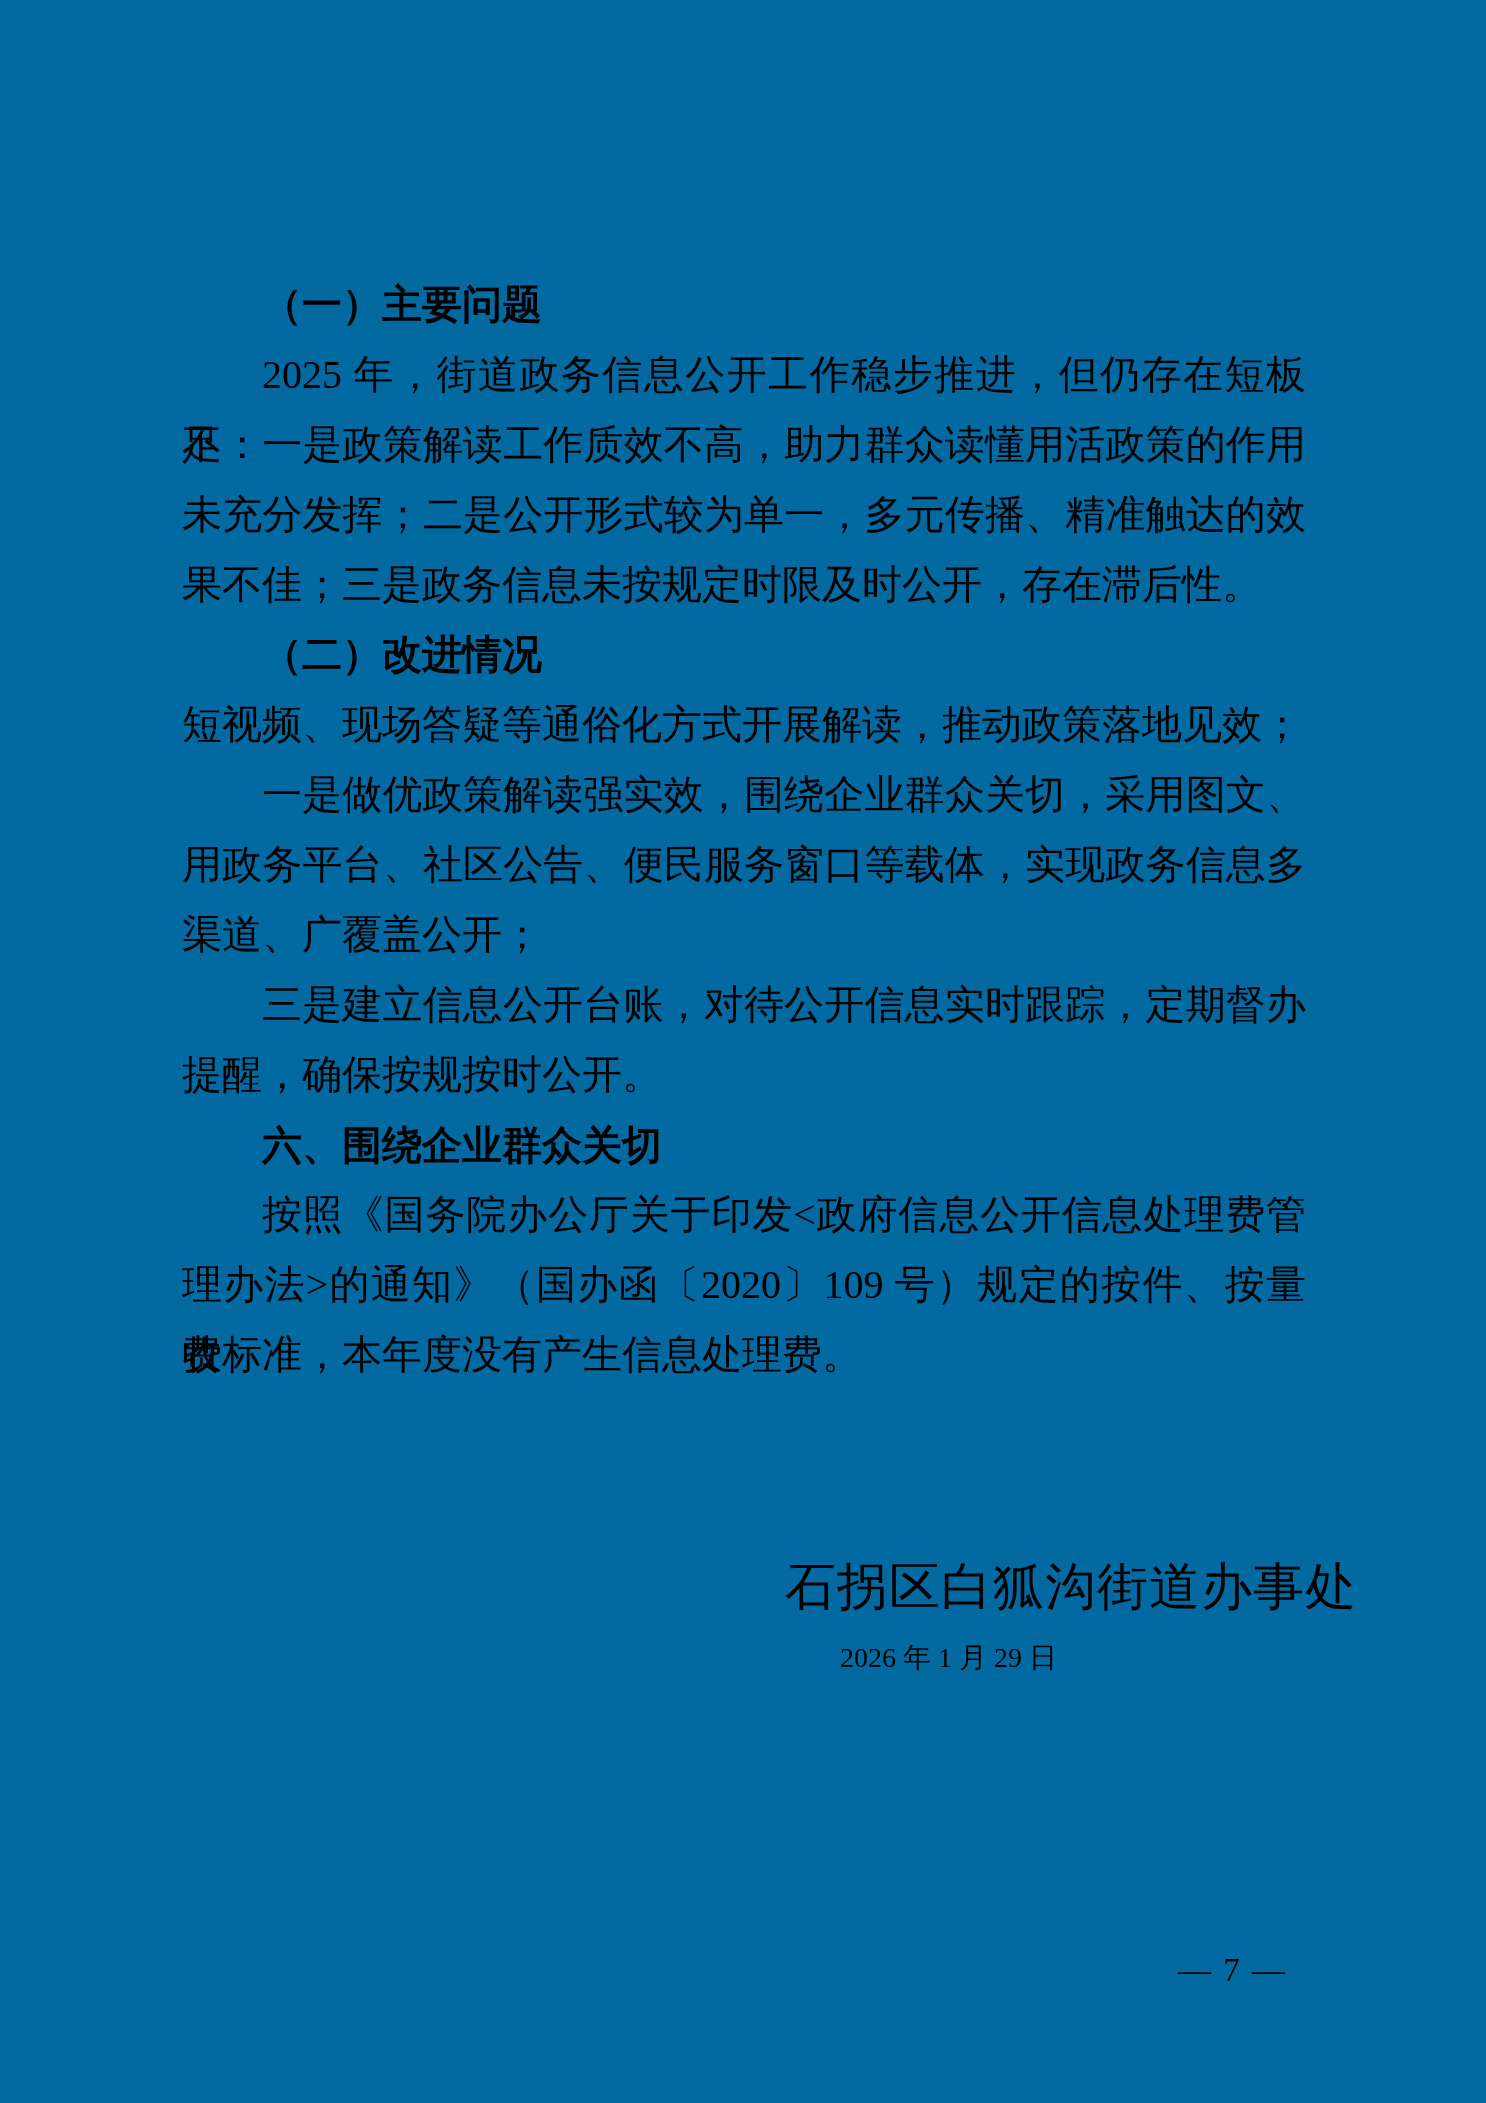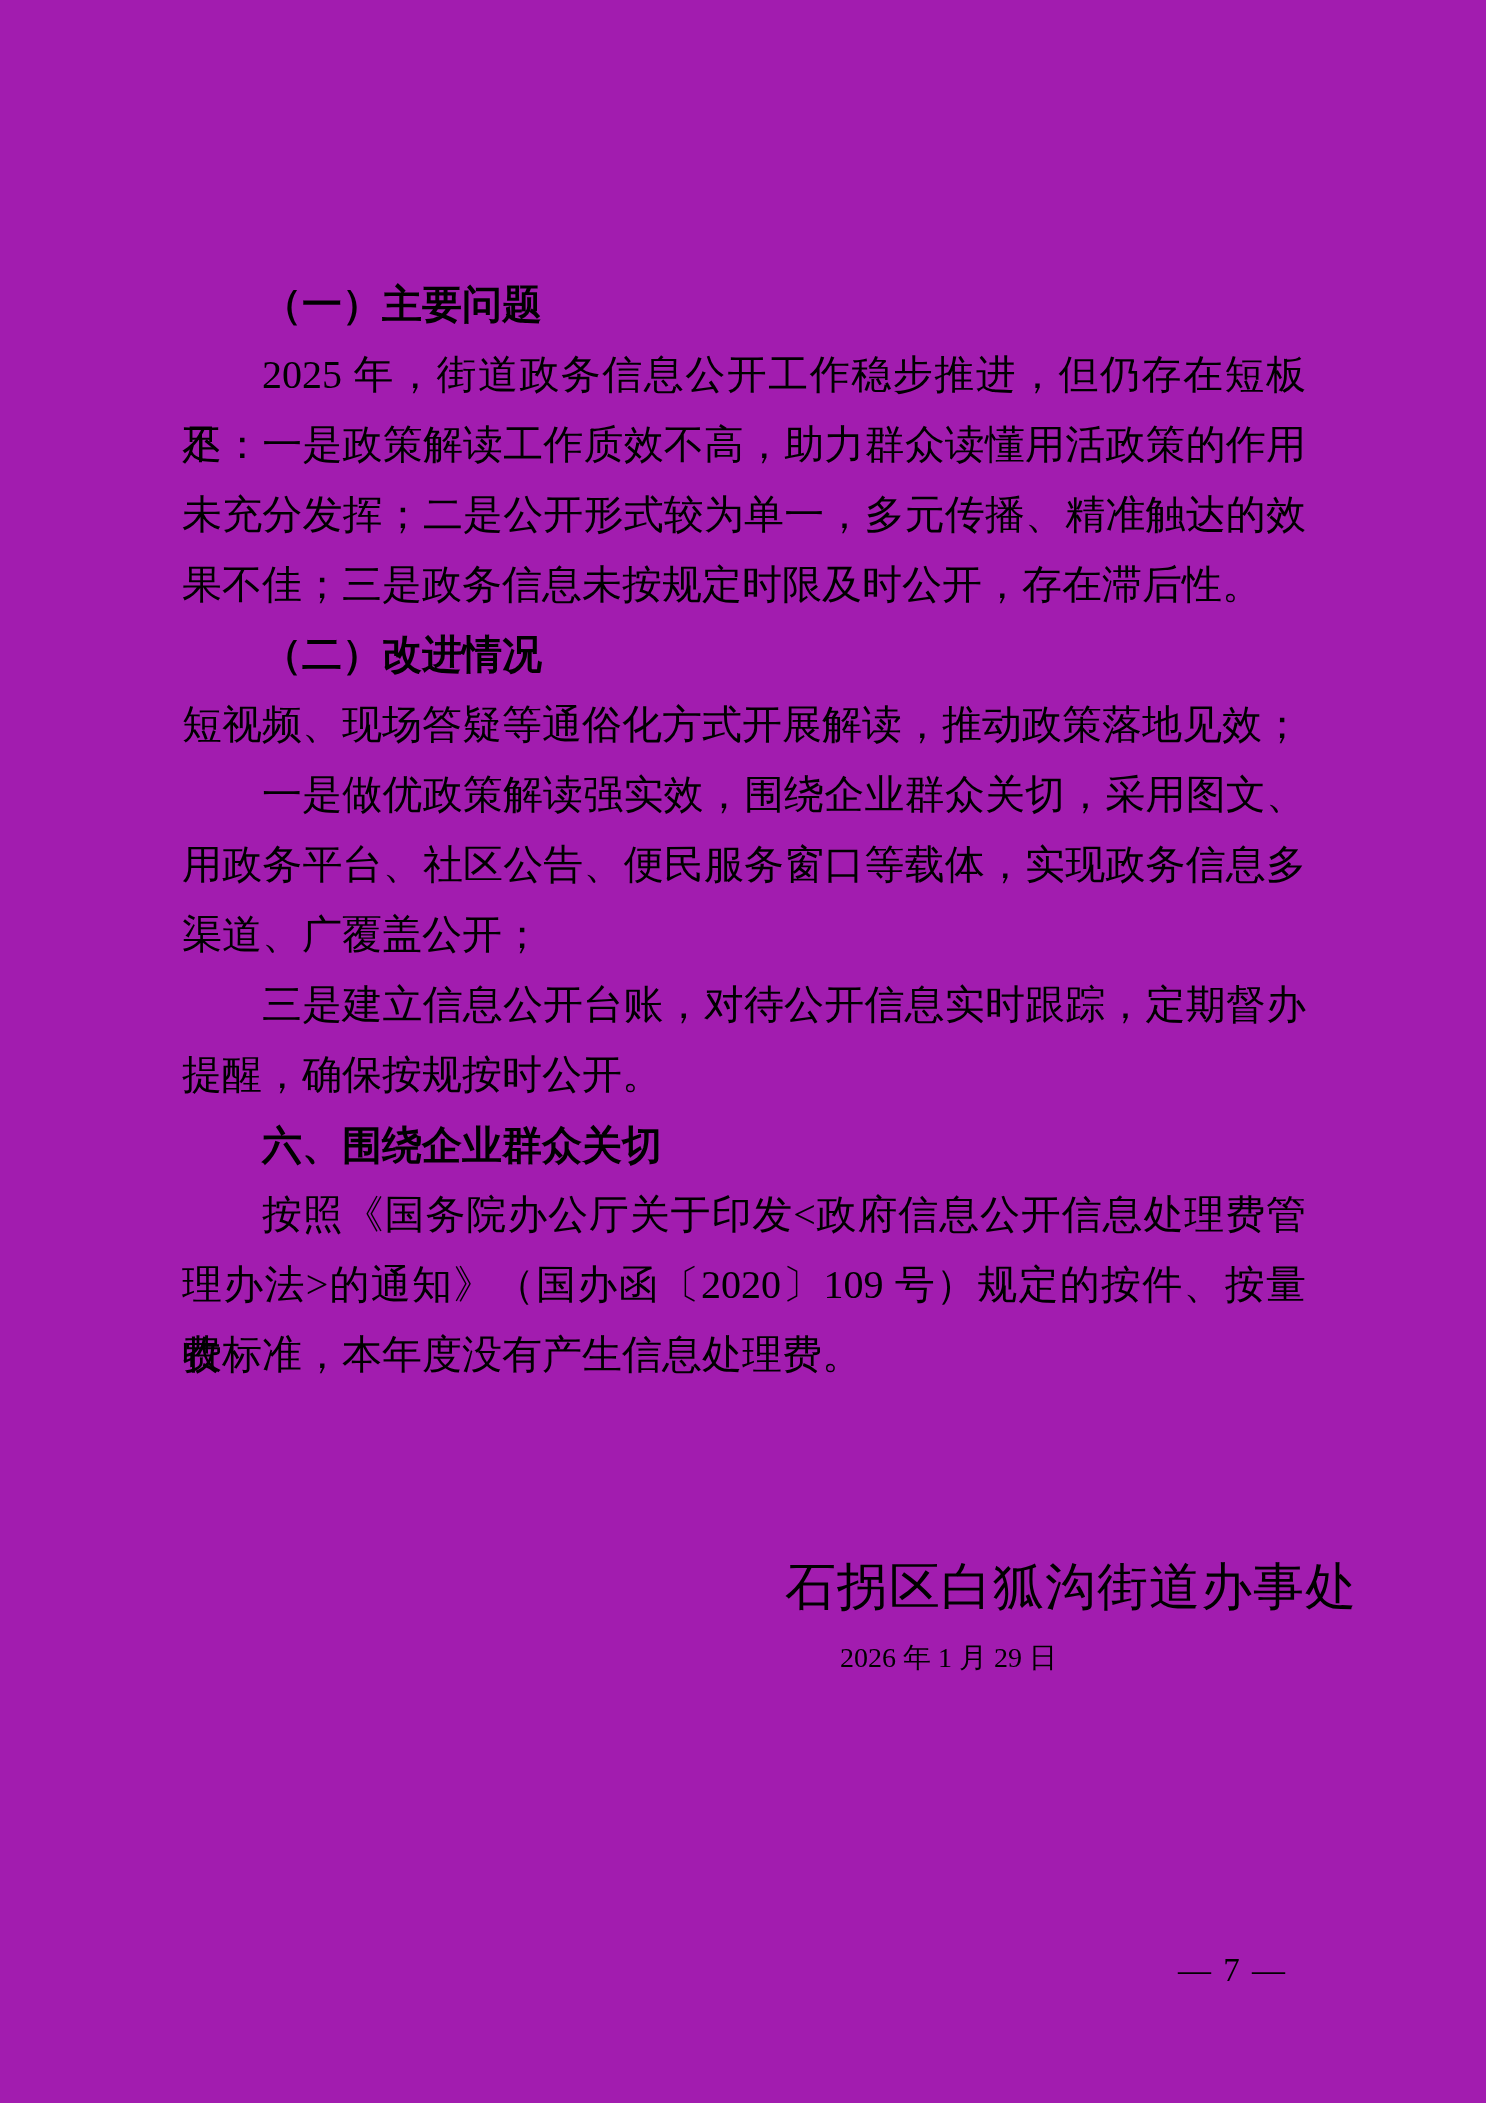--- a/index.html
+++ b/index.html
@@ -4,21 +4,21 @@
 <style>
   html, body {
     margin: 0;
     padding: 0;
     background: #ffffff;
   }
   .page {
     position: relative;
     width: 1486px;
     height: 2103px;
-    background: #a21caf;
+    background: #0369a1;
     color: #000000;
     font-family: "Liberation Serif", "DejaVu Serif", serif;
     overflow: hidden;
   }
   .content {
     position: absolute;
     left: 182px;
     top: 270px;
     width: 1124px;
   }

